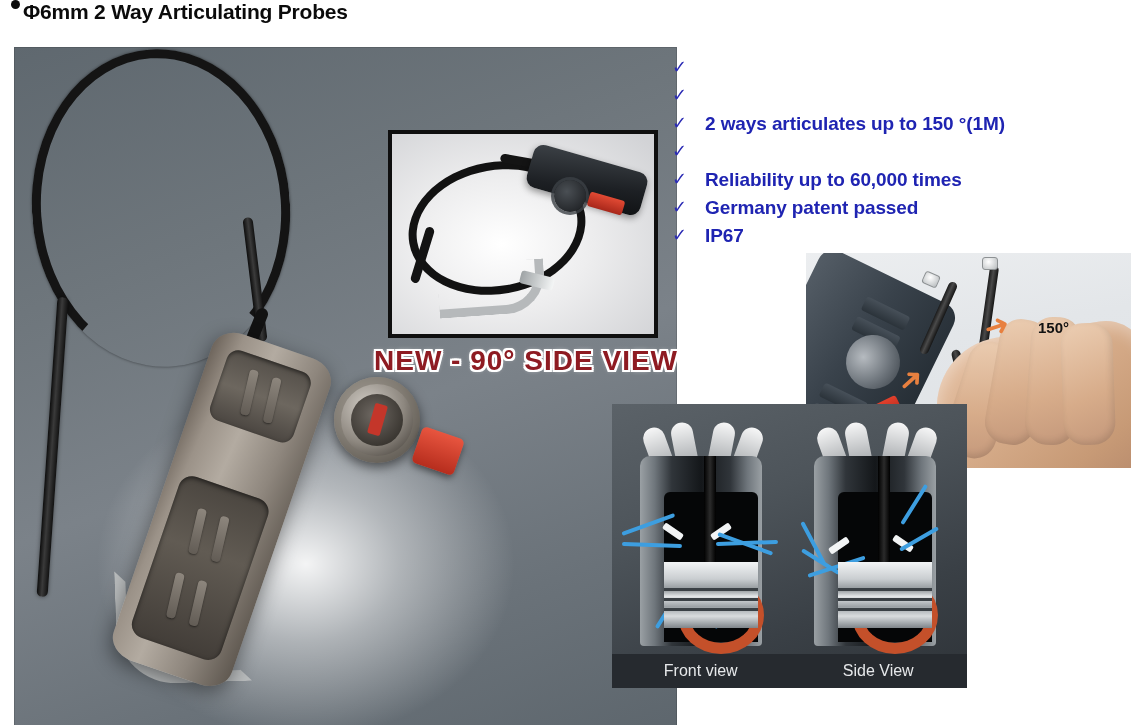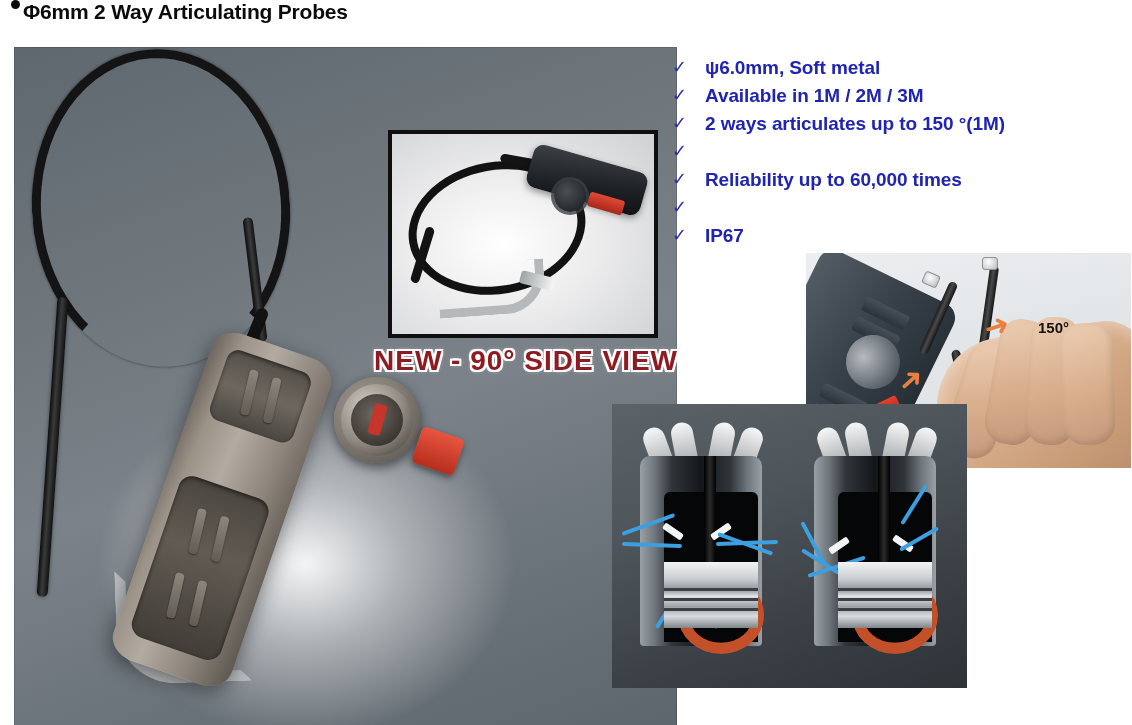--- a/index.html
+++ b/index.html
@@ -361,39 +361,38 @@
     <div id="inset-knob"></div>
     <div id="inset-red"></div>
   </div>
 
   <div id="caption-new" class="photo-caption">NEW - 90° SIDE VIEW</div>
 </div>
 
 <div id="feature-list">
   <div class="feature-row">
     <span class="feature-check">✓</span>
-    <span class="feature-text">ψ6.0mm, Soft metal</span>
-  </div>
-  <div class="feature-row">
-    <span class="feature-check">✓</span>
-    <span class="feature-text">Available in 1M / 2M  / 3M</span>
+  </div>
+  <div class="feature-row">
+    <span class="feature-check">✓</span>
   </div>
   <div class="feature-row">
     <span class="feature-check">✓</span>
     <span class="feature-text">2 ways articulates up to 150 °(1M)</span>
   </div>
   <div class="feature-row">
     <span class="feature-check">✓</span>
   </div>
   <div class="feature-row">
     <span class="feature-check">✓</span>
     <span class="feature-text">Reliability up to 60,000 times</span>
   </div>
   <div class="feature-row">
     <span class="feature-check">✓</span>
+    <span class="feature-text">Germany patent passed</span>
   </div>
   <div class="feature-row">
     <span class="feature-check">✓</span>
     <span class="feature-text">IP67</span>
   </div>
 </div>
 
 <div id="hand-photo">
   <div id="hand-device">
     <div class="hand-device-btn" style="top:28px"></div>
@@ -472,13 +471,17 @@
       <div class="blue-beam" style="left:56px;top:132px;width:60px;transform:rotate(32deg);"></div>
       <div class="blue-beam" style="left:-6px;top:118px;width:60px;transform:rotate(-18deg);"></div>
       <div class="piston">
         <div class="piston-ring" style="top:26px"></div>
         <div class="piston-ring" style="top:36px"></div>
         <div class="piston-ring" style="top:46px"></div>
       </div>
     </div>
   </div>
 
+  <div id="diagram-footer">
+    <div class="diagram-caption">Front view</div>
+    <div class="diagram-caption">Side View</div>
+  </div>
 </div>
 
 </body></html>

